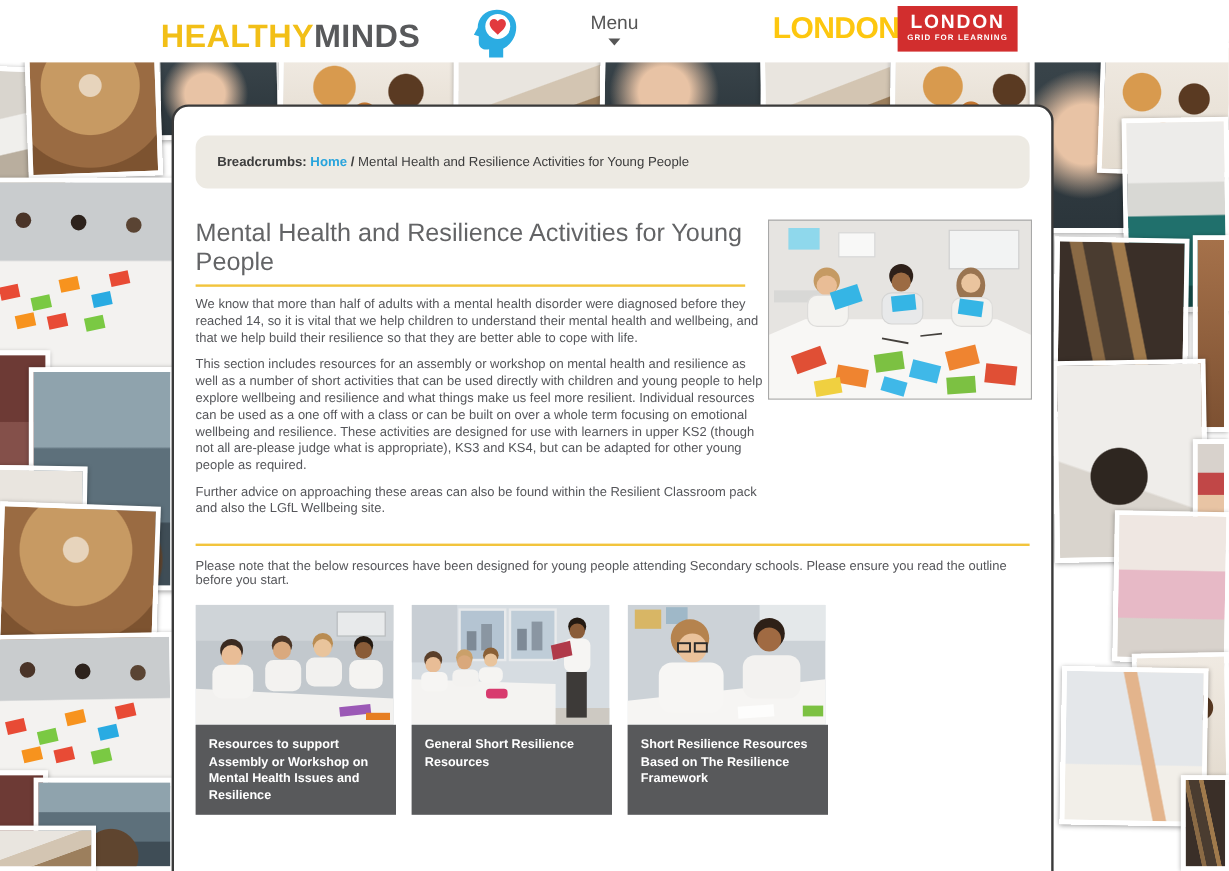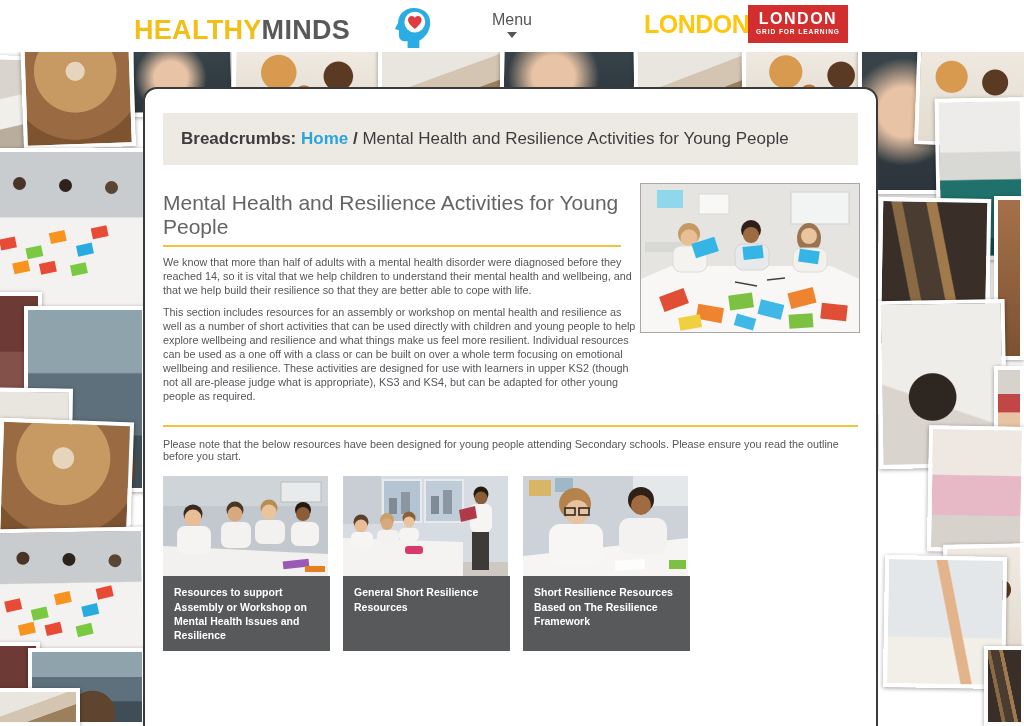--- a/index.html
+++ b/index.html
@@ -44,22 +44,22 @@
   .ym { position:absolute; left:644px; top:10px; font-size:25px; font-weight:800; letter-spacing:-.5px; cursor:pointer; }
   .ym .y { color:#fdc70f; } .ym .m { color:#414042; }
   .lgfl { position:absolute; left:748px; top:5px; width:100px; height:38px; background:#d22e2e; color:#fff;
           text-align:center; padding-top:5px; cursor:pointer; }
   .lgfl .l1 { font-size:16px; font-weight:bold; letter-spacing:1.5px; line-height:1.1; }
   .lgfl .l2 { font-size:6.6px; font-weight:bold; letter-spacing:.9px; }
 
   
   .card { position:absolute; left:143px; top:87px; width:735px; height:660px; background:#fff;
           border:2px solid #3a3a3a; border-radius:14px; z-index:20; padding:18px; }
-  .crumbbar { margin-top:6px; background:#edeae3; border-radius:0; padding:16px 18px;
-          font-size:17px; color:#3d3d3d; }
+  .crumbbar { margin-top:6px; background:#edeae3; border-radius:10px; padding:16px 18px;
+          font-size:11px; color:#3d3d3d; }
   .crumbbar b { font-weight:bold; }
   .crumb-home { color:#29a4dc; font-weight:bold; text-decoration:none; cursor:pointer; }
   .page-title { margin-top:26px; width:480px; font-size:21px; line-height:1.12; font-weight:400; color:#636466; }
   .title-rule { width:458px; border-bottom:2px solid #f2c43c; margin-top:7px; }
   .bodycopy { width:476px; }
   .bodycopy p { margin-top:8px; font-size:10.8px; line-height:1.3; color:#55565a; }
   .hero { position:absolute; left:495px; top:94px; width:220px; height:150px; border:1px solid #a8a8a8; background:#e6e4e1; }
   .section-rule { border-bottom:2px solid #f2c43c; margin-top:22px; }
   .res-heading { margin-top:18px; font-size:16.5px; font-weight:bold; color:#3f4041; }
   .res-note { margin-top:11px; font-size:10.8px; color:#55565a; }
@@ -136,20 +136,21 @@
     <b>/</b>
     <span>Mental Health and Resilience Activities for Young People</span>
   </div>
 
   <h1 class="page-title">Mental Health and Resilience Activities for Young People</h1>
   <div class="title-rule"></div>
 
   <div class="bodycopy">
     <p>We know that more than half of adults with a mental health disorder were diagnosed before they reached 14, so it is vital that we help children to understand their mental health and wellbeing, and that we help build their resilience so that they are better able to cope with life.</p>
     <p>This section includes resources for an assembly or workshop on mental health and resilience as well as a number of short activities that can be used directly with children and young people to help explore wellbeing and resilience and what things make us feel more resilient. Individual resources can be used as a one off with a class or can be built on over a whole term focusing on emotional wellbeing and resilience. These activities are designed for use with learners in upper KS2 (though not all are-please judge what is appropriate), KS3 and KS4, but can be adapted for other young people as required.</p>
+    <p>Further advice on approaching these areas can also be found within the Resilient Classroom pack and also the LGfL Wellbeing site.</p>
   </div>
 
   <div class="hero">
     <svg width="218" height="148" viewBox="0 0 218 148">
       <rect x="0" y="0" width="218" height="148" fill="#e6e4e1"></rect>
       <rect x="150" y="8" width="58" height="32" fill="#f2f3f3" stroke="#cfcfcf"></rect>
       <rect x="16" y="6" width="26" height="18" fill="#8fd8ec"></rect>
       <rect x="58" y="10" width="30" height="20" fill="#f8f8f7" stroke="#d8d8d8"></rect>
       <rect x="4" y="58" width="42" height="10" fill="#d8d8d6"></rect>
       <polygon points="0,148 0,95 30,82 190,82 218,95 218,148" fill="#f8f7f5"></polygon>

